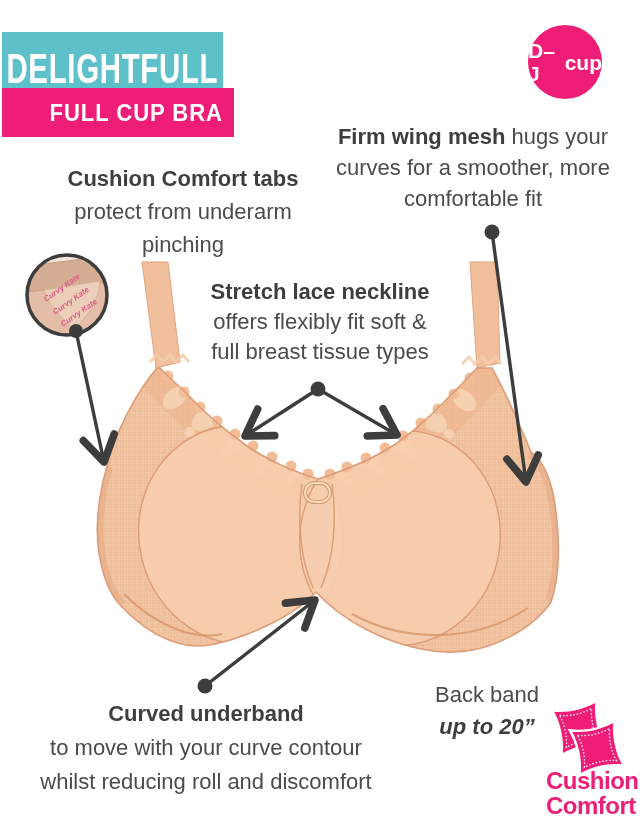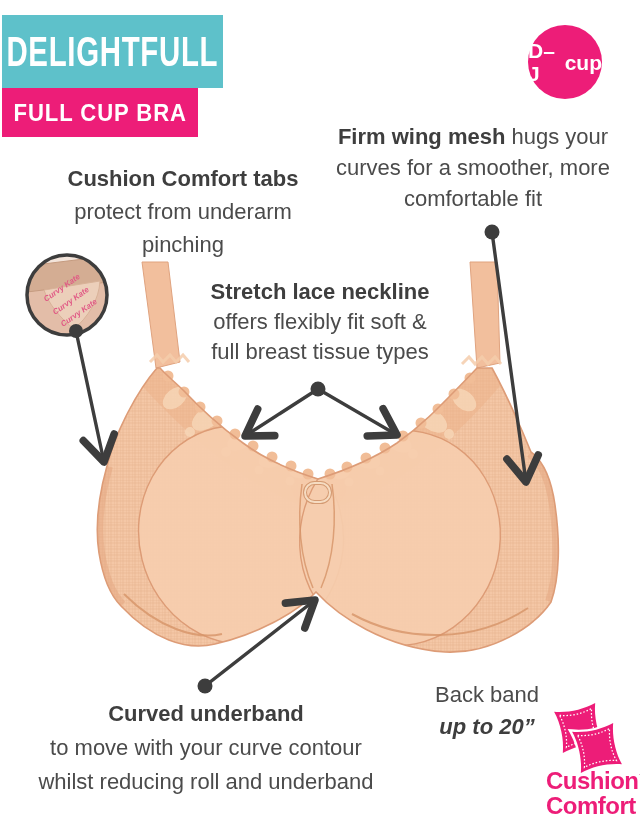--- a/index.html
+++ b/index.html
@@ -3,26 +3,26 @@
 <meta charset="utf-8">
 <style>
   :root{
     --teal:#5ec1ca; --pink:#ed1d78; --text:#4b4b4b; --line:#3d3d3d;
     --bra_base:#f4c7a6; --bra_shadow:#e2a37f;
   }
   html,body{margin:0;padding:0;background:#fff;}
   .canvas{position:relative;width:640px;height:816px;background:#fff;overflow:hidden;
           font-family:"Liberation Sans",sans-serif;color:var(--text);}
   .layer{position:absolute;left:0;top:0;}
-  .banner-teal{position:absolute;left:2px;top:15px;width:221px;height:73px;background:var(--teal);
+  .banner-teal{position:absolute;left:2px;top:32px;width:221px;height:73px;background:var(--teal);
                display:flex;align-items:center;justify-content:center;}
   .banner-teal span{display:inline-block;font-weight:bold;font-size:42px;color:#fff;
                     letter-spacing:1px;transform:scaleX(.70);white-space:nowrap;}
   .banner-pink{position:absolute;left:2px;top:88px;width:196px;height:49px;background:var(--pink);
-               display:flex;align-items:center;justify-content:center;}
+               display:flex;align-items:center;justify-content:center;padding-left:36px;}
   .banner-pink span{font-weight:bold;font-size:24px;color:#fff;letter-spacing:1px;
                     transform:scaleX(.92);white-space:nowrap;}
   .badge{position:absolute;left:528px;top:25px;width:74px;height:74px;border-radius:50%;
          background:var(--pink);display:flex;flex-direction:row;align-items:center;
          justify-content:center;color:#fff;font-weight:bold;font-size:21px;line-height:23px;}
   .callout{position:absolute;text-align:center;font-size:22px;color:var(--text);}
   .callout .b{font-weight:bold;color:#3e3e3e;}
   .co-firm{left:312px;top:121px;width:322px;line-height:31px;}
   .co-tabs{left:22px;top:162px;width:276px;line-height:33px;margin-left:23px;}
   .co-lace{left:168px;top:277px;width:304px;line-height:30px;text-align:center;}
@@ -222,21 +222,21 @@
 
   <div class="callout co-lace">
     <span class="b">Stretch lace neckline</span><br>
     <span>offers flexibly fit soft &amp;</span><br>
     <span>full breast tissue types</span>
   </div>
 
   <div class="callout co-band">
     <span class="b">Curved underband</span><br>
     <span>to move with your curve contour</span><br>
-    <span>whilst reducing roll and underband</span>
+    <span>whilst reducing roll and discomfort</span>
   </div>
 
   <div class="callout co-back">
     <span>Back band</span><br>
     <span class="b">up to 20”</span>
   </div>
 
   <div class="logo-text">
     <span>Cushion</span><sup>™</sup><br>
     <span>Comfort</span>

